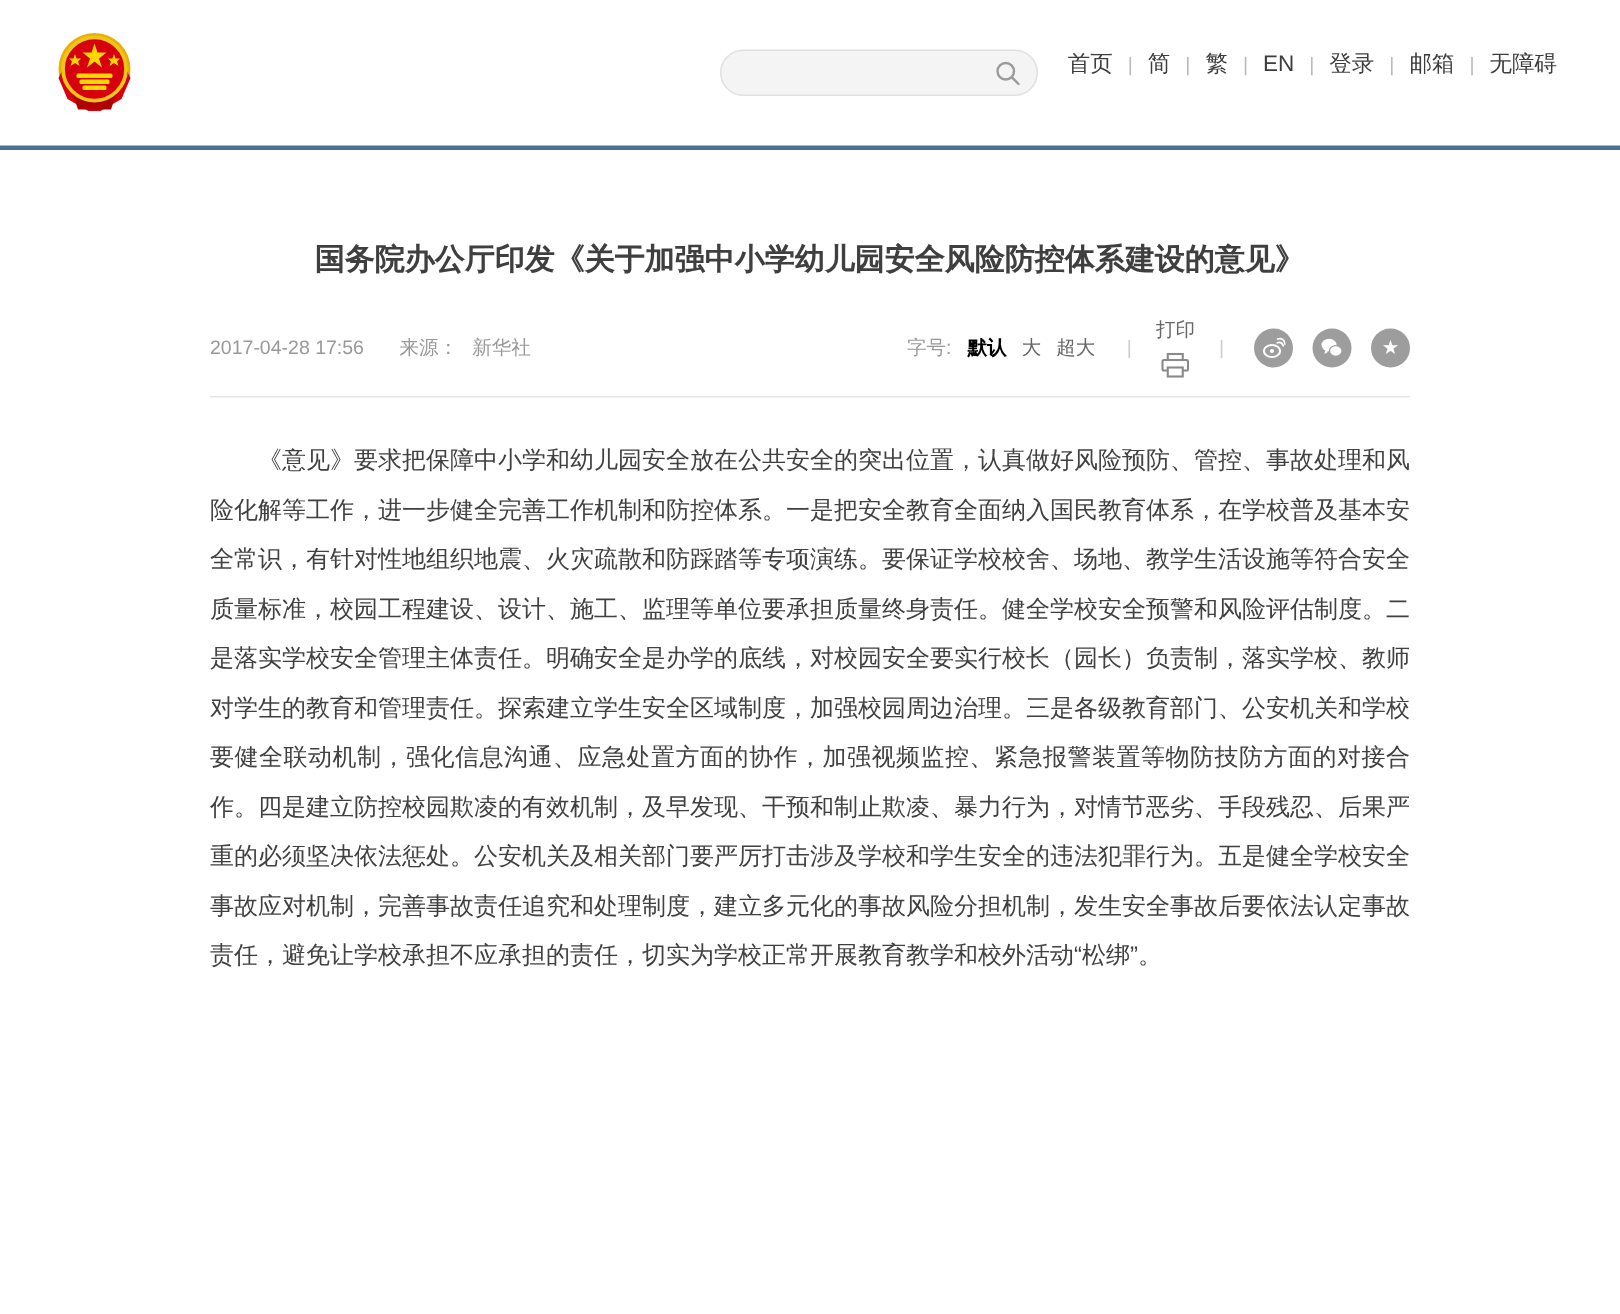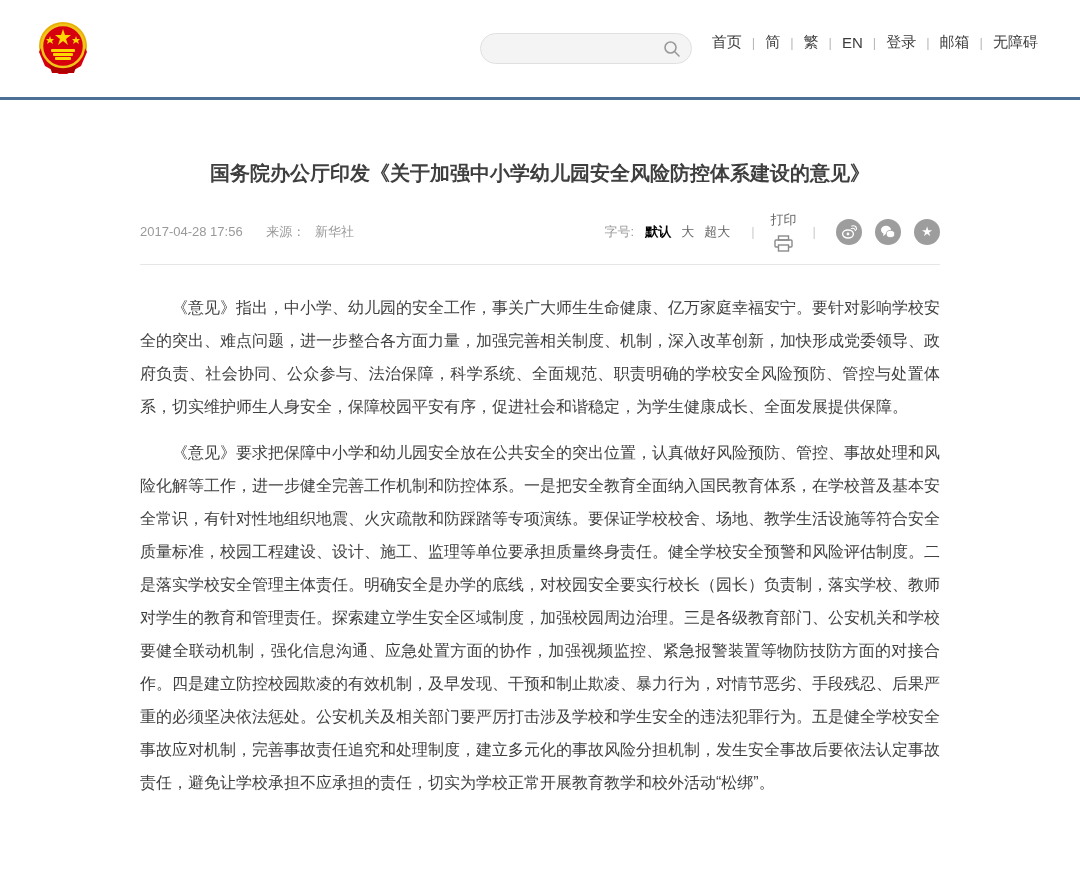--- a/index.html
+++ b/index.html
@@ -141,17 +141,16 @@
           </svg>
         </span>
         <span class="share-circle">
           <span>★</span>
         </span>
       </span>
     </div>
   </div>
 
   <div class="article-body">
-    <p>《意见》指出，中小学、幼儿园的安全工作，事关广大师生生命健康、亿万家庭幸福安宁。要针对影响学校安全的突出、难点问题，进一步整合各方面力量，加强完善相关制度、机制，深入改革创新，加快形成党委领导、政府负责、社会协同、公众参与、法治保障，科学系统、全面规范、职责明确的学校安全风险预防、管控与处置体系，切实维护师生人身安全，保障校园平安有序，促进社会和谐稳定，为学生健康成长、全面发展提供保障。</p>
     <p>《意见》要求把保障中小学和幼儿园安全放在公共安全的突出位置，认真做好风险预防、管控、事故处理和风险化解等工作，进一步健全完善工作机制和防控体系。一是把安全教育全面纳入国民教育体系，在学校普及基本安全常识，有针对性地组织地震、火灾疏散和防踩踏等专项演练。要保证学校校舍、场地、教学生活设施等符合安全质量标准，校园工程建设、设计、施工、监理等单位要承担质量终身责任。健全学校安全预警和风险评估制度。二是落实学校安全管理主体责任。明确安全是办学的底线，对校园安全要实行校长（园长）负责制，落实学校、教师对学生的教育和管理责任。探索建立学生安全区域制度，加强校园周边治理。三是各级教育部门、公安机关和学校要健全联动机制，强化信息沟通、应急处置方面的协作，加强视频监控、紧急报警装置等物防技防方面的对接合作。四是建立防控校园欺凌的有效机制，及早发现、干预和制止欺凌、暴力行为，对情节恶劣、手段残忍、后果严重的必须坚决依法惩处。公安机关及相关部门要严厉打击涉及学校和学生安全的违法犯罪行为。五是健全学校安全事故应对机制，完善事故责任追究和处理制度，建立多元化的事故风险分担机制，发生安全事故后要依法认定事故责任，避免让学校承担不应承担的责任，切实为学校正常开展教育教学和校外活动“松绑”。</p>
 
   </div>
 </main>
 
 </body></html>

